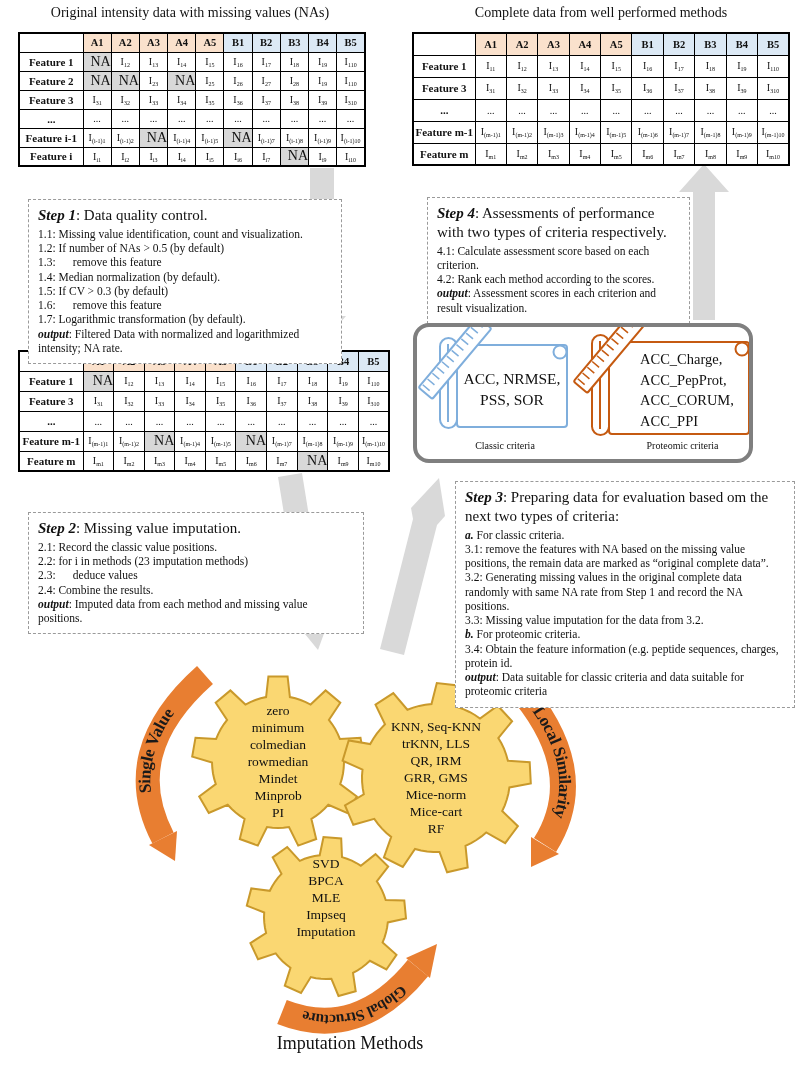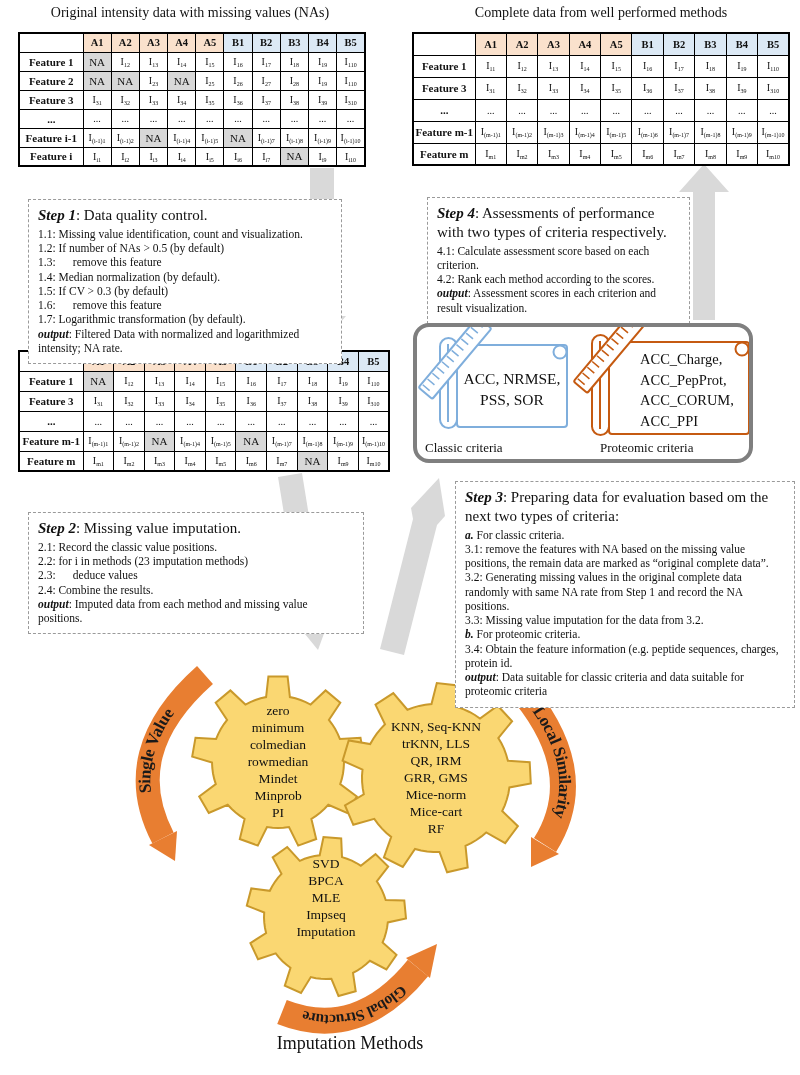--- a/index.html
+++ b/index.html
@@ -22,21 +22,21 @@
 
   table.dtable{position:absolute;border-collapse:collapse;table-layout:fixed;
     background:#fff;border:2px solid #000;z-index:2;}
   .dtable th,.dtable td{border:1px solid #000;text-align:center;vertical-align:middle;
     white-space:nowrap;font-weight:normal;padding:0;}
   .dtable th{font-size:10.5px;font-weight:bold;}
   .dtable td{font-size:10px;}
   .dtable td sub{font-size:.6em;vertical-align:-0.25em;}
   .dtable th.ha{background:var(--header_a);margin-top:48px;}
   .dtable th.hb{background:var(--header_b);}
-  .dtable td.na{background:var(--na_cell);font-size:11px;}
+  .dtable td.na{background:var(--na_cell);font-size:14px;text-align:right;}
   .dtable th.rl{font-weight:bold;font-size:11px;}
   #t-original{left:18px;top:32px;width:348px;}
   #t-original tr{height:19px;}
   #t-original th:first-child{width:64px;}
   #t-complete{left:412px;top:32px;width:378px;}
   #t-complete tr{height:22px;}
   #t-complete th:first-child{width:62px;}
   #t-filtered{left:18px;top:350px;width:372px;}
   #t-filtered tr{height:20px;}
   #t-filtered th:first-child{width:64px;}
@@ -51,21 +51,21 @@
   #step3{left:455px;top:481px;width:340px;}
   #step4{left:427px;top:197px;width:263px;}
 
   #criteria-box{position:absolute;left:413px;top:323px;width:340px;height:140px;
     border:4px solid var(--criteria_border);border-radius:16px;z-index:2;background:transparent;}
   .scroll-text{position:absolute;z-index:3;}
   #classic-lines{left:448px;top:368px;width:128px;text-align:center;
     font-size:15.5px;line-height:21px;}
   #proteomic-lines{left:640px;top:349px;width:120px;text-align:left;
     font-size:14.5px;line-height:20.5px;}
-  .criteria-label{position:absolute;z-index:3;text-align:left;font-size:13px;}
+  .criteria-label{position:absolute;z-index:3;text-align:center;font-size:10px;}
   #classic-label{left:425px;top:440px;width:160px;}
   #proteomic-label{left:600px;top:440px;width:165px;}
 
   .gear-text{position:absolute;z-index:3;text-align:center;font-size:13.5px;
     line-height:17px;}
   #gear-text-single{left:213px;top:702px;width:130px;}
   #gear-text-local{left:371px;top:718px;width:130px;}
   #gear-text-global{left:261px;top:855px;width:130px;}
 
   .arc-label{font-family:"Liberation Serif",serif;font-size:17px;font-weight:600;fill:#1a1a1a;}

